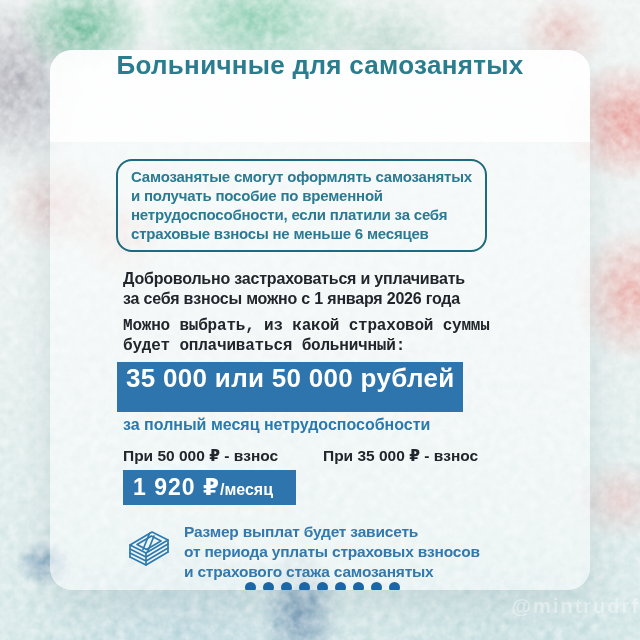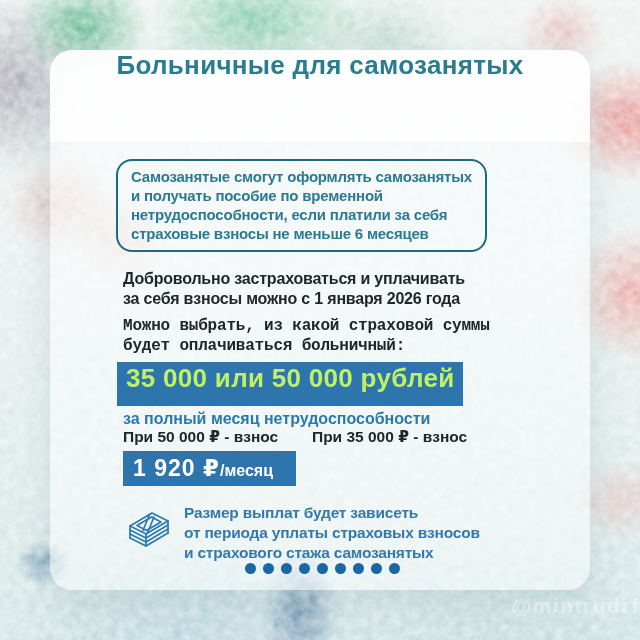--- a/index.html
+++ b/index.html
@@ -59,27 +59,27 @@
     padding: 6px 13px 7px; color: var(--box_text);
     font-size: 15px; line-height: 19px; letter-spacing: -0.2px;
   }
 
   .para { color: var(--dark_text); font-size: 16px; line-height: 20px; letter-spacing: -0.2px; }
   .para-1 { margin-top: 17px; }
   .para-2 { margin-top: 7px; font-family: Liberation Mono, monospace; }
 
   .highlight {
     margin-top: 6px; margin-left: -6px; align-self: flex-start;
-    background: var(--accent_blue); color: #bef264;
-    font-size: 26px; line-height: 31px; padding: 1px 9px 12px;
+    background: var(--accent_blue); color: #ffffff;
+    font-size: 26px; line-height: 31px; padding: 1px 9px 18px;
     letter-spacing: .3px; white-space: nowrap;
   }
   .highlight-sub { margin-top: 4px; color: var(--sub_blue); font-size: 16px; white-space: nowrap; }
 
-  .options { display: flex; gap: 16px; }
+  .options { display: flex; gap: 27px; margin-top: 13px; }
   .option-label { color: var(--dark_text); font-size: 15.5px; white-space: nowrap; }
   .option-amount {
     margin-top: 5px; display: inline-block; align-self: flex-start;
     background: var(--accent_blue); color: #fff; padding: 4px 10px 4px;
     white-space: nowrap; min-width: 173px;
   }
   .option { display: flex; flex-direction: column; }
   .amount-big { font-size: 23px; letter-spacing: 1px; }
   .amount-small { font-size: 16px; }
 

